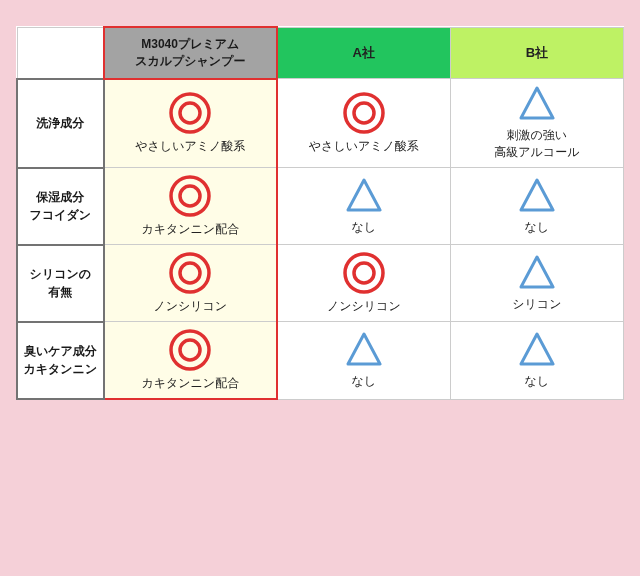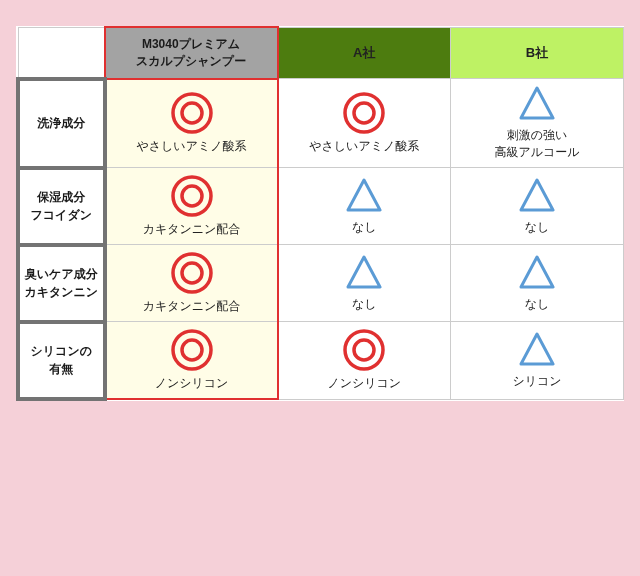--- a/index.html
+++ b/index.html
@@ -90,21 +90,21 @@
     }
 
     td.row-label {
       background-color: #fff;
       font-size: 12px;
       font-weight: bold;
       color: #1a1a1a;
       text-align: center;
       line-height: 1.5;
       width: 80px;
-      border: 4px solid #737373;
+      border: 2px solid #737373;
       margin-left: 46px;
     }
 
     td.col-product {
       background-color: #fffde7;
       border-left: 2.5px solid #e03030;
       border-right: 2.5px solid #e03030;
     }
 
     tr:last-child td.col-product {
@@ -157,21 +157,21 @@
 </div>
 
 <div class="table-wrap">
   <table>
     <thead>
       <tr>
         <th style="width:80px; background:#fff;"></th>
         <th class="col-product" style="width:160px;">
           M3040プレミアム<br>スカルプシャンプー
         </th>
-        <th style="width:160px; background:#4d7c0f;">A社</th>
+        <th style="width:160px; background:#22c55e;">A社</th>
         <th style="width:160px; background:#bef264;">B社</th>
       </tr>
     </thead>
     <tbody id="table-body">
     <tr>
           <td class="row-label">洗浄成分</td>
           <td class="col-product">
             <div class="cell-inner">
               <div class="icon-double-circle">
                 <svg viewBox="0 0 44 44" xmlns="http://www.w3.org/2000/svg">
@@ -226,20 +226,53 @@
           <td>
             <div class="cell-inner">
               <div class="icon-triangle"><svg viewBox="0 0 36 36" xmlns="http://www.w3.org/2000/svg">
     <polygon points="18,3 34,33 2,33" stroke="#5b9bd5" stroke-width="3" fill="none" stroke-linejoin="round"></polygon>
   </svg></div>
               <div class="cell-text">なし</div>
             </div>
           </td>
         </tr>
         <tr>
+          <td class="row-label">シリコンの<br>有無</td>
+          <td class="col-product">
+            <div class="cell-inner">
+              <div class="icon-double-circle">
+                <svg viewBox="0 0 44 44" xmlns="http://www.w3.org/2000/svg">
+    <circle cx="22" cy="22" r="19" stroke="#e03030" stroke-width="3.5" fill="none"></circle>
+    <circle cx="22" cy="22" r="10" stroke="#e03030" stroke-width="3.5" fill="none"></circle>
+  </svg>
+              </div>
+              <div class="cell-text">ノンシリコン</div>
+            </div>
+          </td>
+          <td>
+            <div class="cell-inner">
+              <div class="icon-double-circle">
+                <svg viewBox="0 0 44 44" xmlns="http://www.w3.org/2000/svg">
+    <circle cx="22" cy="22" r="19" stroke="#e03030" stroke-width="3.5" fill="none"></circle>
+    <circle cx="22" cy="22" r="10" stroke="#e03030" stroke-width="3.5" fill="none"></circle>
+  </svg>
+              </div>
+              <div class="cell-text">ノンシリコン</div>
+            </div>
+          </td>
+          <td>
+            <div class="cell-inner">
+              <div class="icon-triangle"><svg viewBox="0 0 36 36" xmlns="http://www.w3.org/2000/svg">
+    <polygon points="18,3 34,33 2,33" stroke="#5b9bd5" stroke-width="3" fill="none" stroke-linejoin="round"></polygon>
+  </svg></div>
+              <div class="cell-text">シリコン</div>
+            </div>
+          </td>
+        </tr>
+        <tr>
           <td class="row-label">臭いケア成分<br>カキタンニン</td>
           <td class="col-product">
             <div class="cell-inner">
               <div class="icon-double-circle">
                 <svg viewBox="0 0 44 44" xmlns="http://www.w3.org/2000/svg">
     <circle cx="22" cy="22" r="19" stroke="#e03030" stroke-width="3.5" fill="none"></circle>
     <circle cx="22" cy="22" r="10" stroke="#e03030" stroke-width="3.5" fill="none"></circle>
   </svg>
               </div>
               <div class="cell-text">カキタンニン配合</div>
@@ -252,51 +285,18 @@
   </svg></div>
               <div class="cell-text">なし</div>
             </div>
           </td>
           <td>
             <div class="cell-inner">
               <div class="icon-triangle"><svg viewBox="0 0 36 36" xmlns="http://www.w3.org/2000/svg">
     <polygon points="18,3 34,33 2,33" stroke="#5b9bd5" stroke-width="3" fill="none" stroke-linejoin="round"></polygon>
   </svg></div>
               <div class="cell-text">なし</div>
-            </div>
-          </td>
-        </tr>
-        <tr>
-          <td class="row-label">シリコンの<br>有無</td>
-          <td class="col-product">
-            <div class="cell-inner">
-              <div class="icon-double-circle">
-                <svg viewBox="0 0 44 44" xmlns="http://www.w3.org/2000/svg">
-    <circle cx="22" cy="22" r="19" stroke="#e03030" stroke-width="3.5" fill="none"></circle>
-    <circle cx="22" cy="22" r="10" stroke="#e03030" stroke-width="3.5" fill="none"></circle>
-  </svg>
-              </div>
-              <div class="cell-text">ノンシリコン</div>
-            </div>
-          </td>
-          <td>
-            <div class="cell-inner">
-              <div class="icon-double-circle">
-                <svg viewBox="0 0 44 44" xmlns="http://www.w3.org/2000/svg">
-    <circle cx="22" cy="22" r="19" stroke="#e03030" stroke-width="3.5" fill="none"></circle>
-    <circle cx="22" cy="22" r="10" stroke="#e03030" stroke-width="3.5" fill="none"></circle>
-  </svg>
-              </div>
-              <div class="cell-text">ノンシリコン</div>
-            </div>
-          </td>
-          <td>
-            <div class="cell-inner">
-              <div class="icon-triangle"><svg viewBox="0 0 36 36" xmlns="http://www.w3.org/2000/svg">
-    <polygon points="18,3 34,33 2,33" stroke="#5b9bd5" stroke-width="3" fill="none" stroke-linejoin="round"></polygon>
-  </svg></div>
-              <div class="cell-text">シリコン</div>
             </div>
           </td>
         </tr>
       </tbody>
   </table>
 </div>
 
 </body></html>

